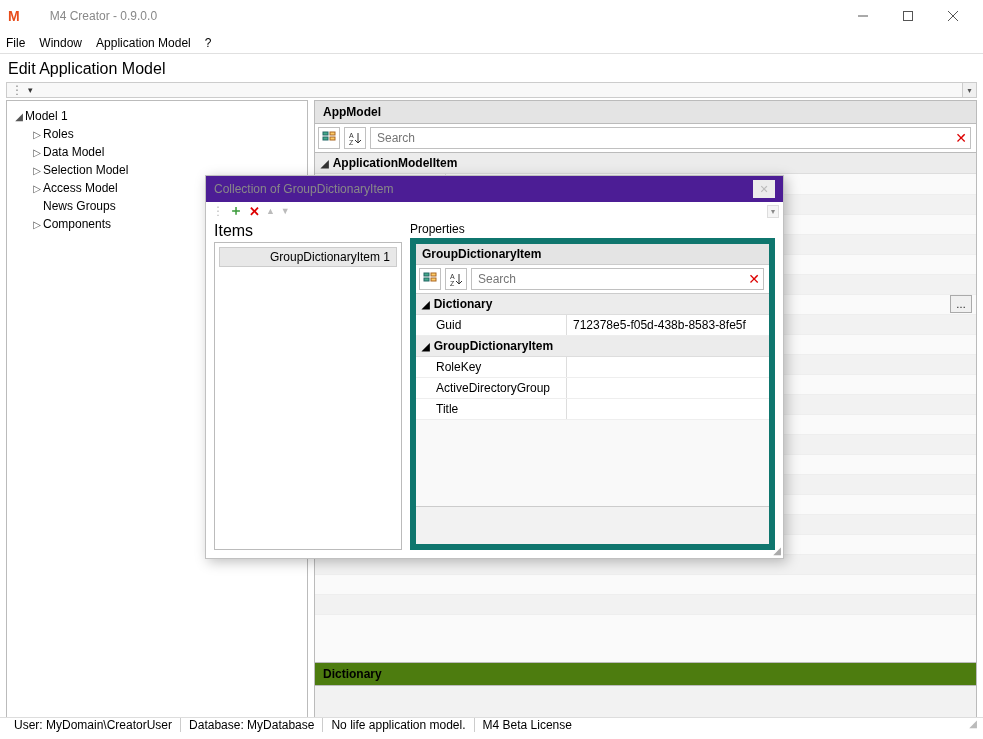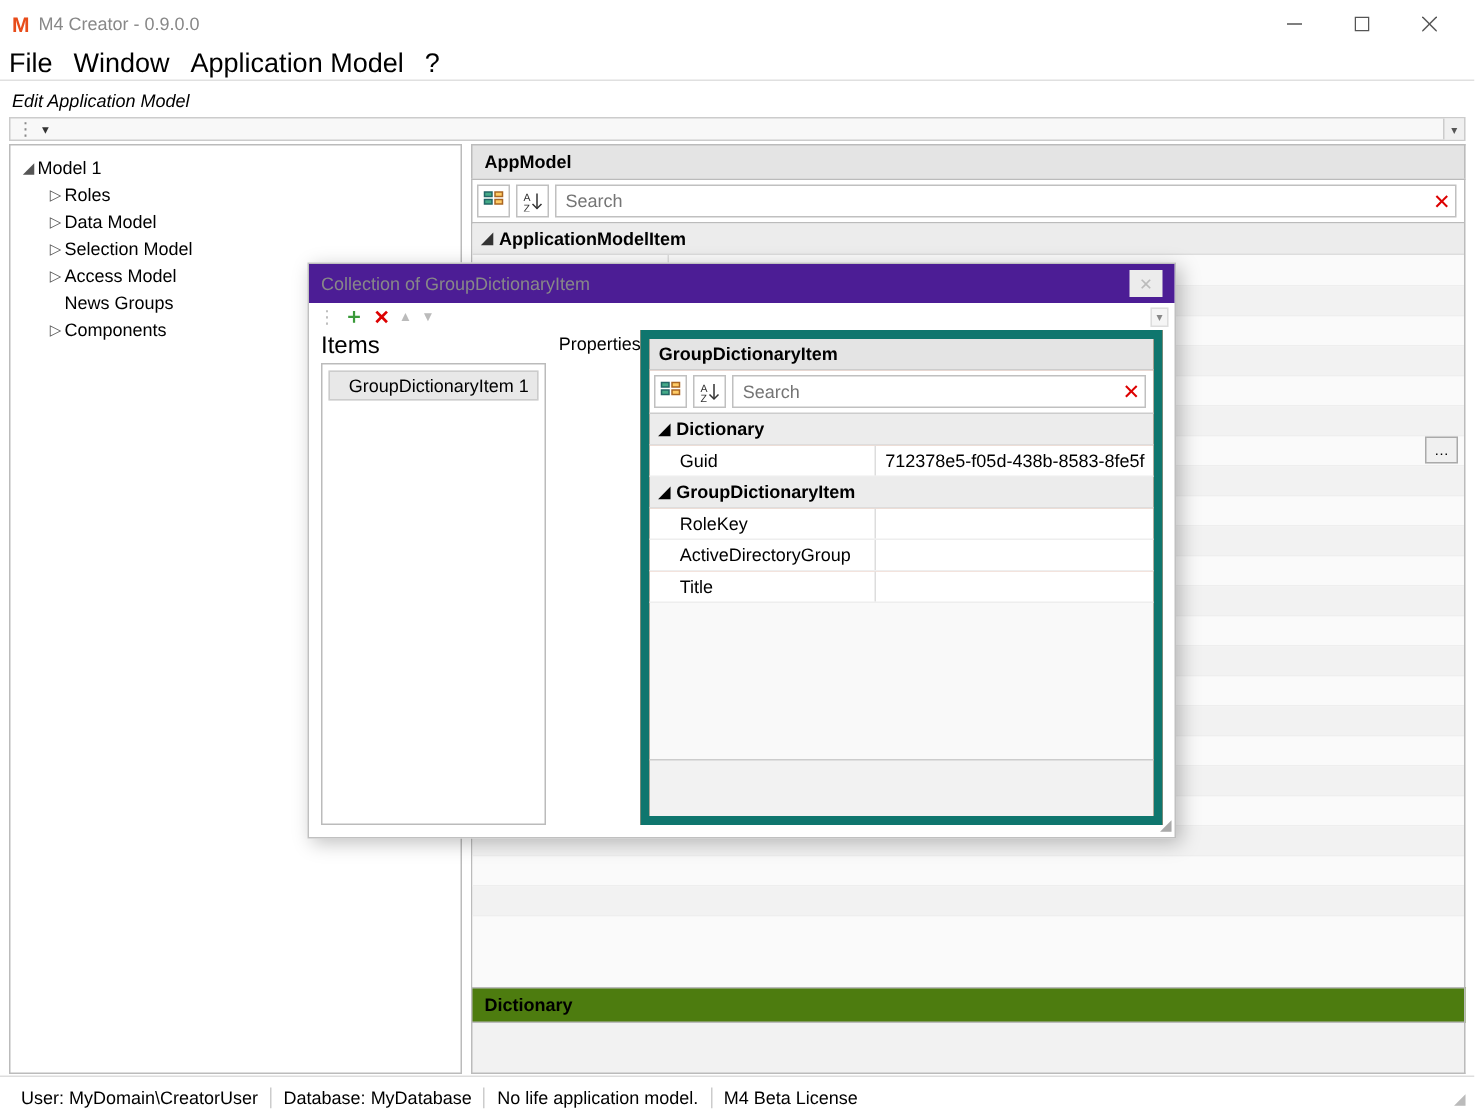--- a/index.html
+++ b/index.html
@@ -1,28 +1,28 @@
 <!DOCTYPE html>
 <html><head>
 <meta charset="utf-8">
 <style>
   * { box-sizing: border-box; font-family: "Segoe UI", Tahoma, sans-serif; }
   body { margin: 0; padding: 0; width: 983px; height: 739px; background: #fff; font-size: 12px; color: #000; overflow: hidden; position: relative; }
   
   .titlebar { height: 32px; display: flex; align-items: center; padding: 0 8px; }
   .titlebar .logo { color: #e84c1a; font-weight: bold; font-size: 14px; margin-right: 6px; font-family: Arial; }
-  .titlebar .title { color: #888; font-size: 12px; }
+  .titlebar .title { color: #888; font-size: 12px; margin-left: 24px; }
   .titlebar .spacer { flex: 1; }
   .winbtn { width: 45px; height: 30px; display: flex; align-items: center; justify-content: center; color: #555; }
   
   .menubar { height: 22px; display: flex; align-items: center; padding: 0 6px; gap: 14px; border-bottom: 1px solid #e0e0e0; }
-  .menubar span { color: #000; font-size: 18px; }
+  .menubar span { color: #000; font-size: 12px; }
   
   .content-area { padding: 4px 6px 0 6px; }
-  .section-label { font-size: 12px; padding: 2px 0 4px 2px; font-style: italic; }
+  .section-label { font-size: 16px; padding: 2px 0 4px 2px; }
   
   .mini-toolbar { height: 16px; border: 1px solid #ccc; display: flex; align-items: center; padding: 0 4px; background: #f8f8f8; margin-bottom: 2px; position: relative; }
   .mini-toolbar .dots { color: #888; font-size: 12px; letter-spacing: -1px; margin-right: 4px; }
   .mini-toolbar .chev { color: #333; font-size: 9px; margin: 0 2px; }
   .mini-toolbar .dropbtn { position: absolute; right: 0; top: 0; bottom: 0; width: 14px; border-left: 1px solid #ccc; display: flex; align-items: center; justify-content: center; background: #f0f0f0; font-size: 8px; color: #555; }
   
   .two-col { display: flex; height: 620px; gap: 6px; }
   
   .tree-panel { width: 302px; border: 1px solid #bbb; background: #fff; padding: 6px; }
   .tree-node { display: flex; align-items: center; height: 18px; }
@@ -59,38 +59,38 @@
   .dialog-toolbar .x { color: #d00; font-weight: bold; font-size: 13px; }
   .dialog-toolbar .arr { color: #bbb; font-size: 9px; }
   .dialog-toolbar .rdrop { position: absolute; right: 4px; font-size: 8px; color: #888; border: 1px solid #ddd; padding: 1px 3px; background: #f5f5f5; }
   
   .dialog-body { flex: 1; display: flex; gap: 8px; padding: 0 8px 8px 8px; }
   .items-col { width: 188px; display: flex; flex-direction: column; }
   .items-col .lbl { font-size: 16px; padding: 2px 0; }
   .items-list { flex: 1; border: 1px solid #bbb; background: #fff; padding: 4px; }
   .items-list .li { background: #e8e8e8; border: 1px solid #ccc; padding: 2px 6px; text-align: right; }
   
-  .props-col { flex: 1; display: flex; }
+  .props-col { flex: 1; display: flex; flex-direction: column; }
   .props-col .lbl { font-size: 12px; padding: 2px 0; }
   .props-grid { flex: 1; border: 6px solid #0f766e; background: #c2410c; display: flex; flex-direction: column; }
   .props-grid .hdr { background: #e4e4e4; padding: 3px 6px; font-weight: bold; border-bottom: 1px solid #ccc; }
   .props-grid .tbar { display: flex; align-items: center; padding: 3px; gap: 4px; border-bottom: 1px solid #ccc; background: #fff; }
   .props-grid .tbar .iconbtn { width: 22px; height: 22px; border: 1px solid #c0c0c0; display: flex; align-items: center; justify-content: center; background: #fff; }
   .props-grid .tbar input { flex: 1; border: 1px solid #c0c0c0; height: 22px; padding: 0 6px; font-size: 12px; outline: none; }
   .props-grid .tbar .clearbtn { margin-left: -26px; color: #d00; font-size: 14px; padding: 0 6px; }
   .props-grid .cat { background: #ececec; padding: 3px 6px; font-weight: bold; display: flex; align-items: center; border-bottom: 1px solid #ddd; }
   .props-grid .cat .exp { font-size: 10px; margin-right: 4px; }
   .props-grid .prow { display: flex; border-bottom: 1px solid #eee; background: #fff; }
   .props-grid .prow .k { width: 150px; padding: 3px 6px 3px 20px; }
   .props-grid .prow .v { flex: 1; padding: 3px 6px; border-left: 1px solid #ddd; white-space: nowrap; overflow: hidden; }
   .props-grid .grow { flex: 1; background: #f9f9f9; }
   .props-grid .desc { height: 38px; border-top: 1px solid #ccc; background: #f2f2f2; }
   .resize-grip { position: absolute; right: 2px; bottom: 2px; font-size: 10px; color: #aaa; }
   
-  .statusbar { position: absolute; left: 0; right: 0; bottom: 0; height: 22px; border-top: 1px solid #ddd; display: flex; align-items: flex-end; padding: 0 6px; font-size: 12px; background: #fff; }
+  .statusbar { position: absolute; left: 0; right: 0; bottom: 0; height: 22px; border-top: 1px solid #ddd; display: flex; align-items: flex-start; padding: 0 6px; font-size: 12px; background: #fff; }
   .statusbar .seg { padding: 0 8px; border-right: 1px solid #ccc; }
   .statusbar .grip { margin-left: auto; color: #bbb; font-size: 10px; }
   
   svg { display: block; }
 </style>
 </head>
 <body>
 
 <div class="titlebar">
   <span class="logo">M</span>

